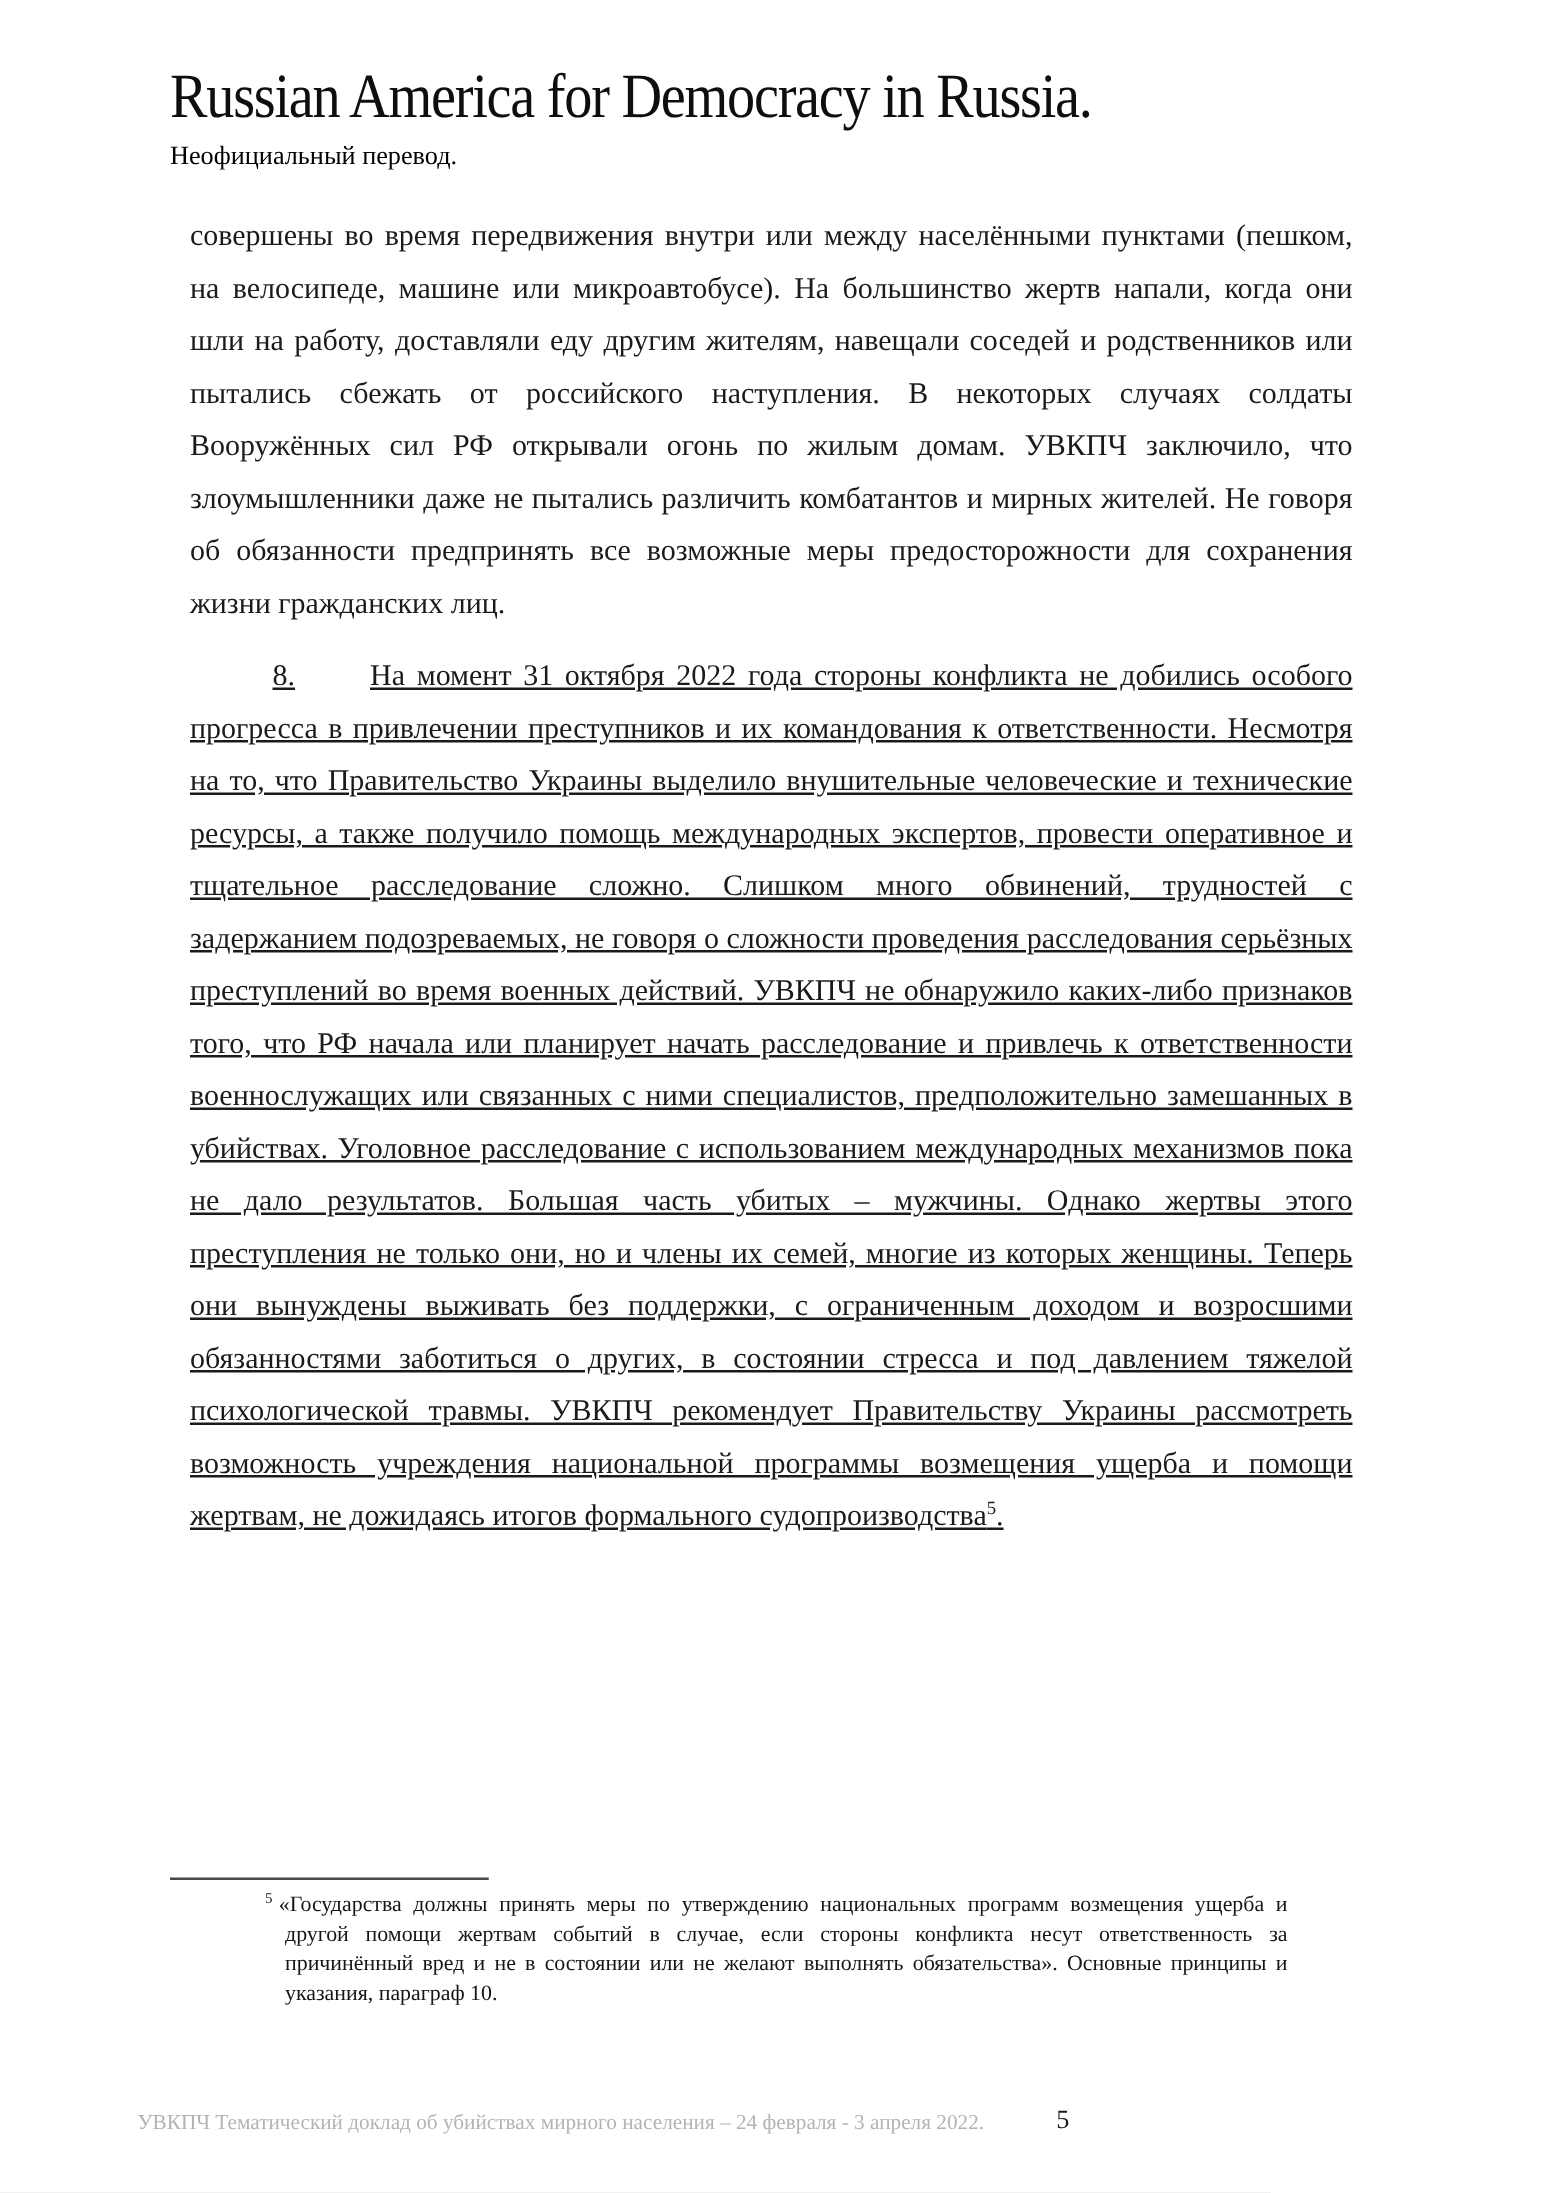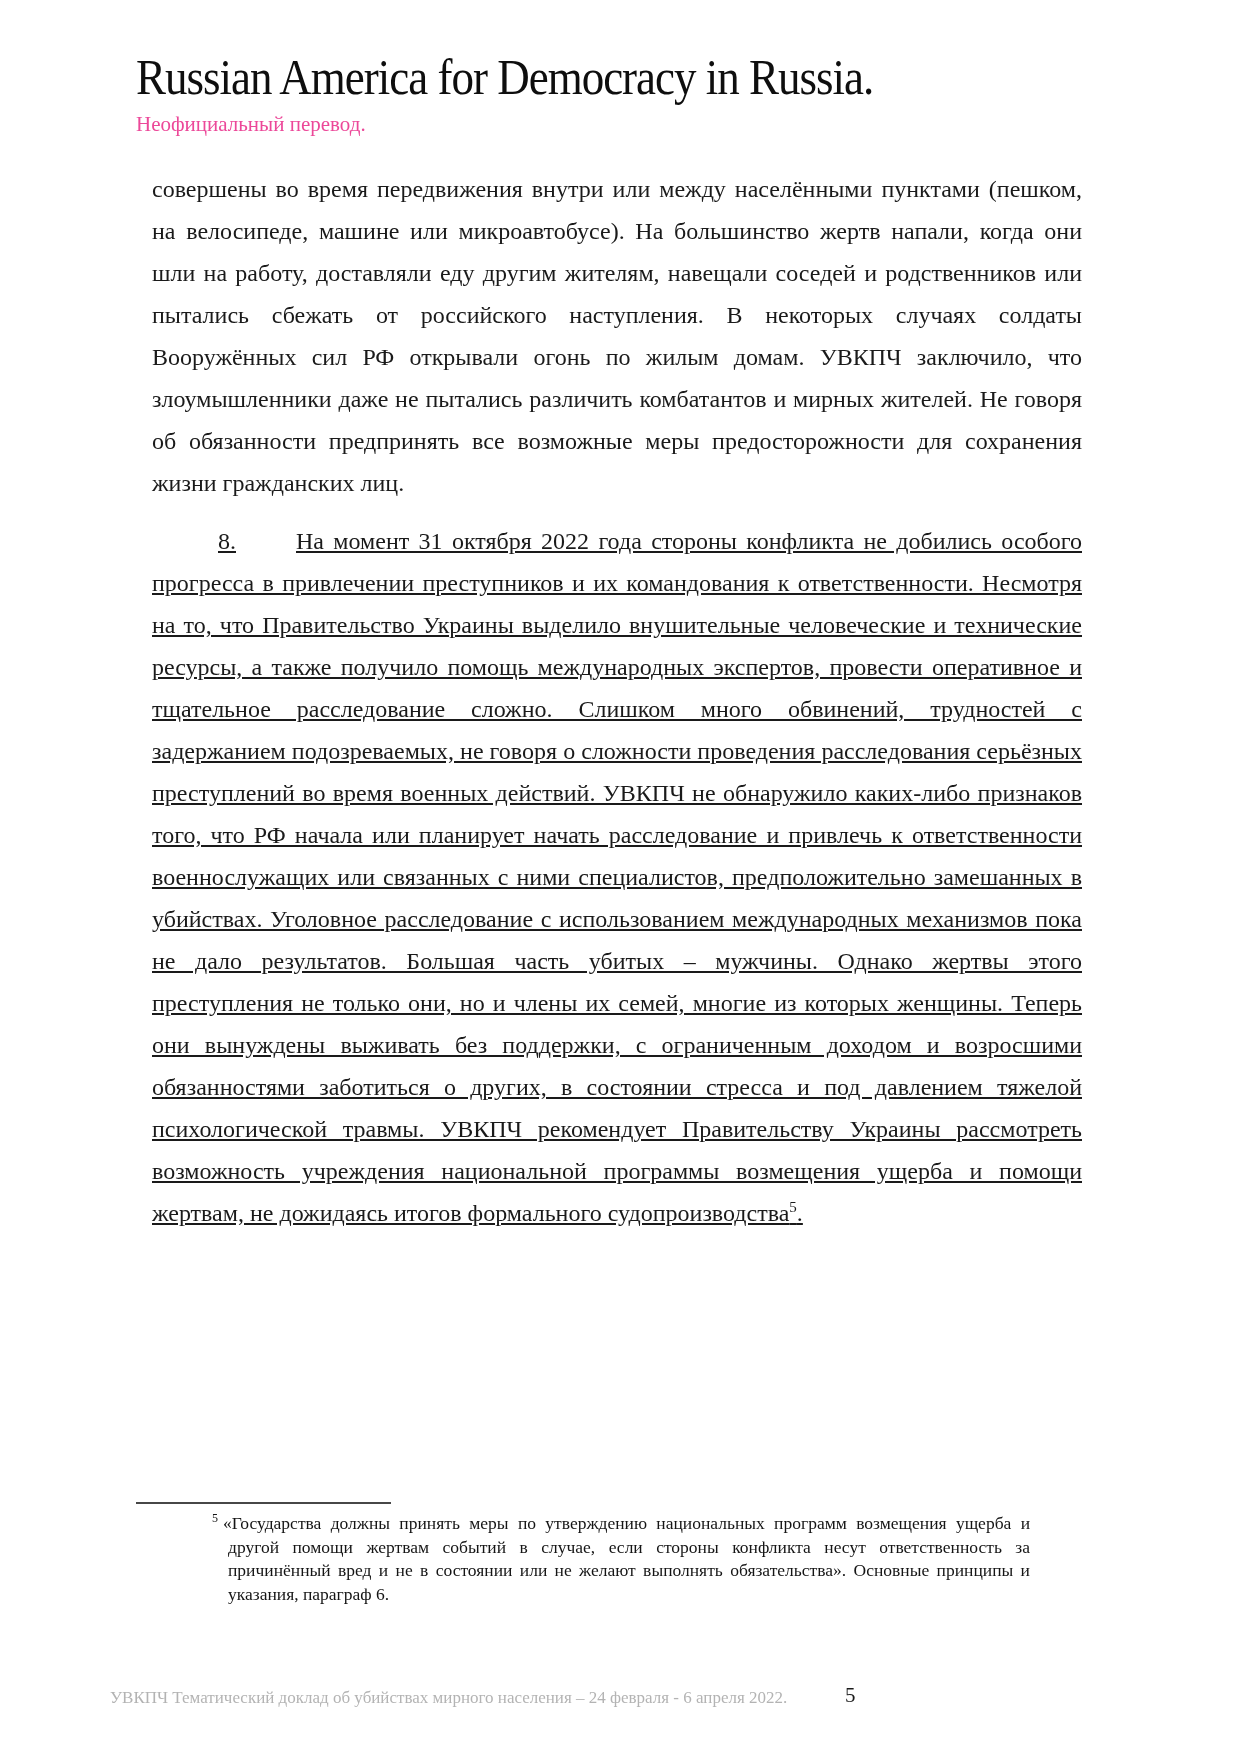--- a/index.html
+++ b/index.html
@@ -25,21 +25,21 @@
     font-weight: normal;
     letter-spacing: -1px;
     margin: 0;
     color: #0e0e0e;
     transform: scaleY(1.12);
     transform-origin: top center;
   }
   .doc-subtitle {
     font-size: 21px;
     margin-top: 12px;
-    color: #ec4899;
+    color: #000000;
   }
   .doc-body {
     position: absolute;
     top: 152px;
     left: 136px;
     width: 962px;
   }
   .doc-body p {
     margin: 16px;
     font-size: 24px;
@@ -107,19 +107,19 @@
   </div>
 
   <div class="doc-body">
     <p>совершены во время передвижения внутри или между населёнными пунктами (пешком, на велосипеде, машине или микроавтобусе). На большинство жертв напали, когда они шли на работу, доставляли еду другим жителям, навещали соседей и родственников или пытались сбежать от российского наступления. В некоторых случаях солдаты Вооружённых сил РФ открывали огонь по жилым домам. УВКПЧ заключило, что злоумышленники даже не пытались различить комбатантов и мирных жителей. Не говоря об обязанности предпринять все возможные меры предосторожности для сохранения жизни гражданских лиц.</p>
 
     <p class="para-8"><span class="para-number">8.</span><span class="para-tab"></span><span>На момент 31 октября 2022 года стороны конфликта не добились особого прогресса в привлечении преступников и их командования к ответственности. Несмотря на то, что Правительство Украины выделило внушительные человеческие и технические ресурсы, а также получило помощь международных экспертов, провести оперативное и тщательное расследование сложно. Слишком много обвинений, трудностей с задержанием подозреваемых, не говоря о сложности проведения расследования серьёзных преступлений во время военных действий. УВКПЧ не обнаружило каких-либо признаков того, что РФ начала или планирует начать расследование и привлечь к ответственности военнослужащих или связанных с ними специалистов, предположительно замешанных в убийствах. Уголовное расследование с использованием международных механизмов пока не дало результатов. Большая часть убитых – мужчины. Однако жертвы этого преступления не только они, но и члены их семей, многие из которых женщины. Теперь они вынуждены выживать без поддержки, с ограниченным доходом и возросшими обязанностями заботиться о других, в состоянии стресса и под давлением тяжелой психологической травмы. УВКПЧ рекомендует Правительству Украины рассмотреть возможность учреждения национальной программы возмещения ущерба и помощи жертвам, не дожидаясь итогов формального судопроизводства</span><sup class="fn-ref">5</sup><span>.</span></p>
   </div>
 
   <div class="footnote-rule"></div>
 
-  <div class="footnote"><sup class="fn-marker">5</sup><span>«Государства должны принять меры по утверждению национальных программ возмещения ущерба и другой помощи жертвам событий в случае, если стороны конфликта несут ответственность за причинённый вред и не в состоянии или не желают выполнять обязательства». Основные принципы и указания, параграф 6.</span></div>
+  <div class="footnote"><sup class="fn-marker">5</sup><span>«Государства должны принять меры по утверждению национальных программ возмещения ущерба и другой помощи жертвам событий в случае, если стороны конфликта несут ответственность за причинённый вред и не в состоянии или не желают выполнять обязательства». Основные принципы и указания, параграф 10.</span></div>
 
-  <div class="page-footer">УВКПЧ Тематический доклад об убийствах мирного населения – 24 февраля - 6 апреля 2022.</div>
+  <div class="page-footer">УВКПЧ Тематический доклад об убийствах мирного населения – 24 февраля - 3 апреля 2022.</div>
 
   <div class="page-number">5</div>
 
 </div>
 
 </body></html>

